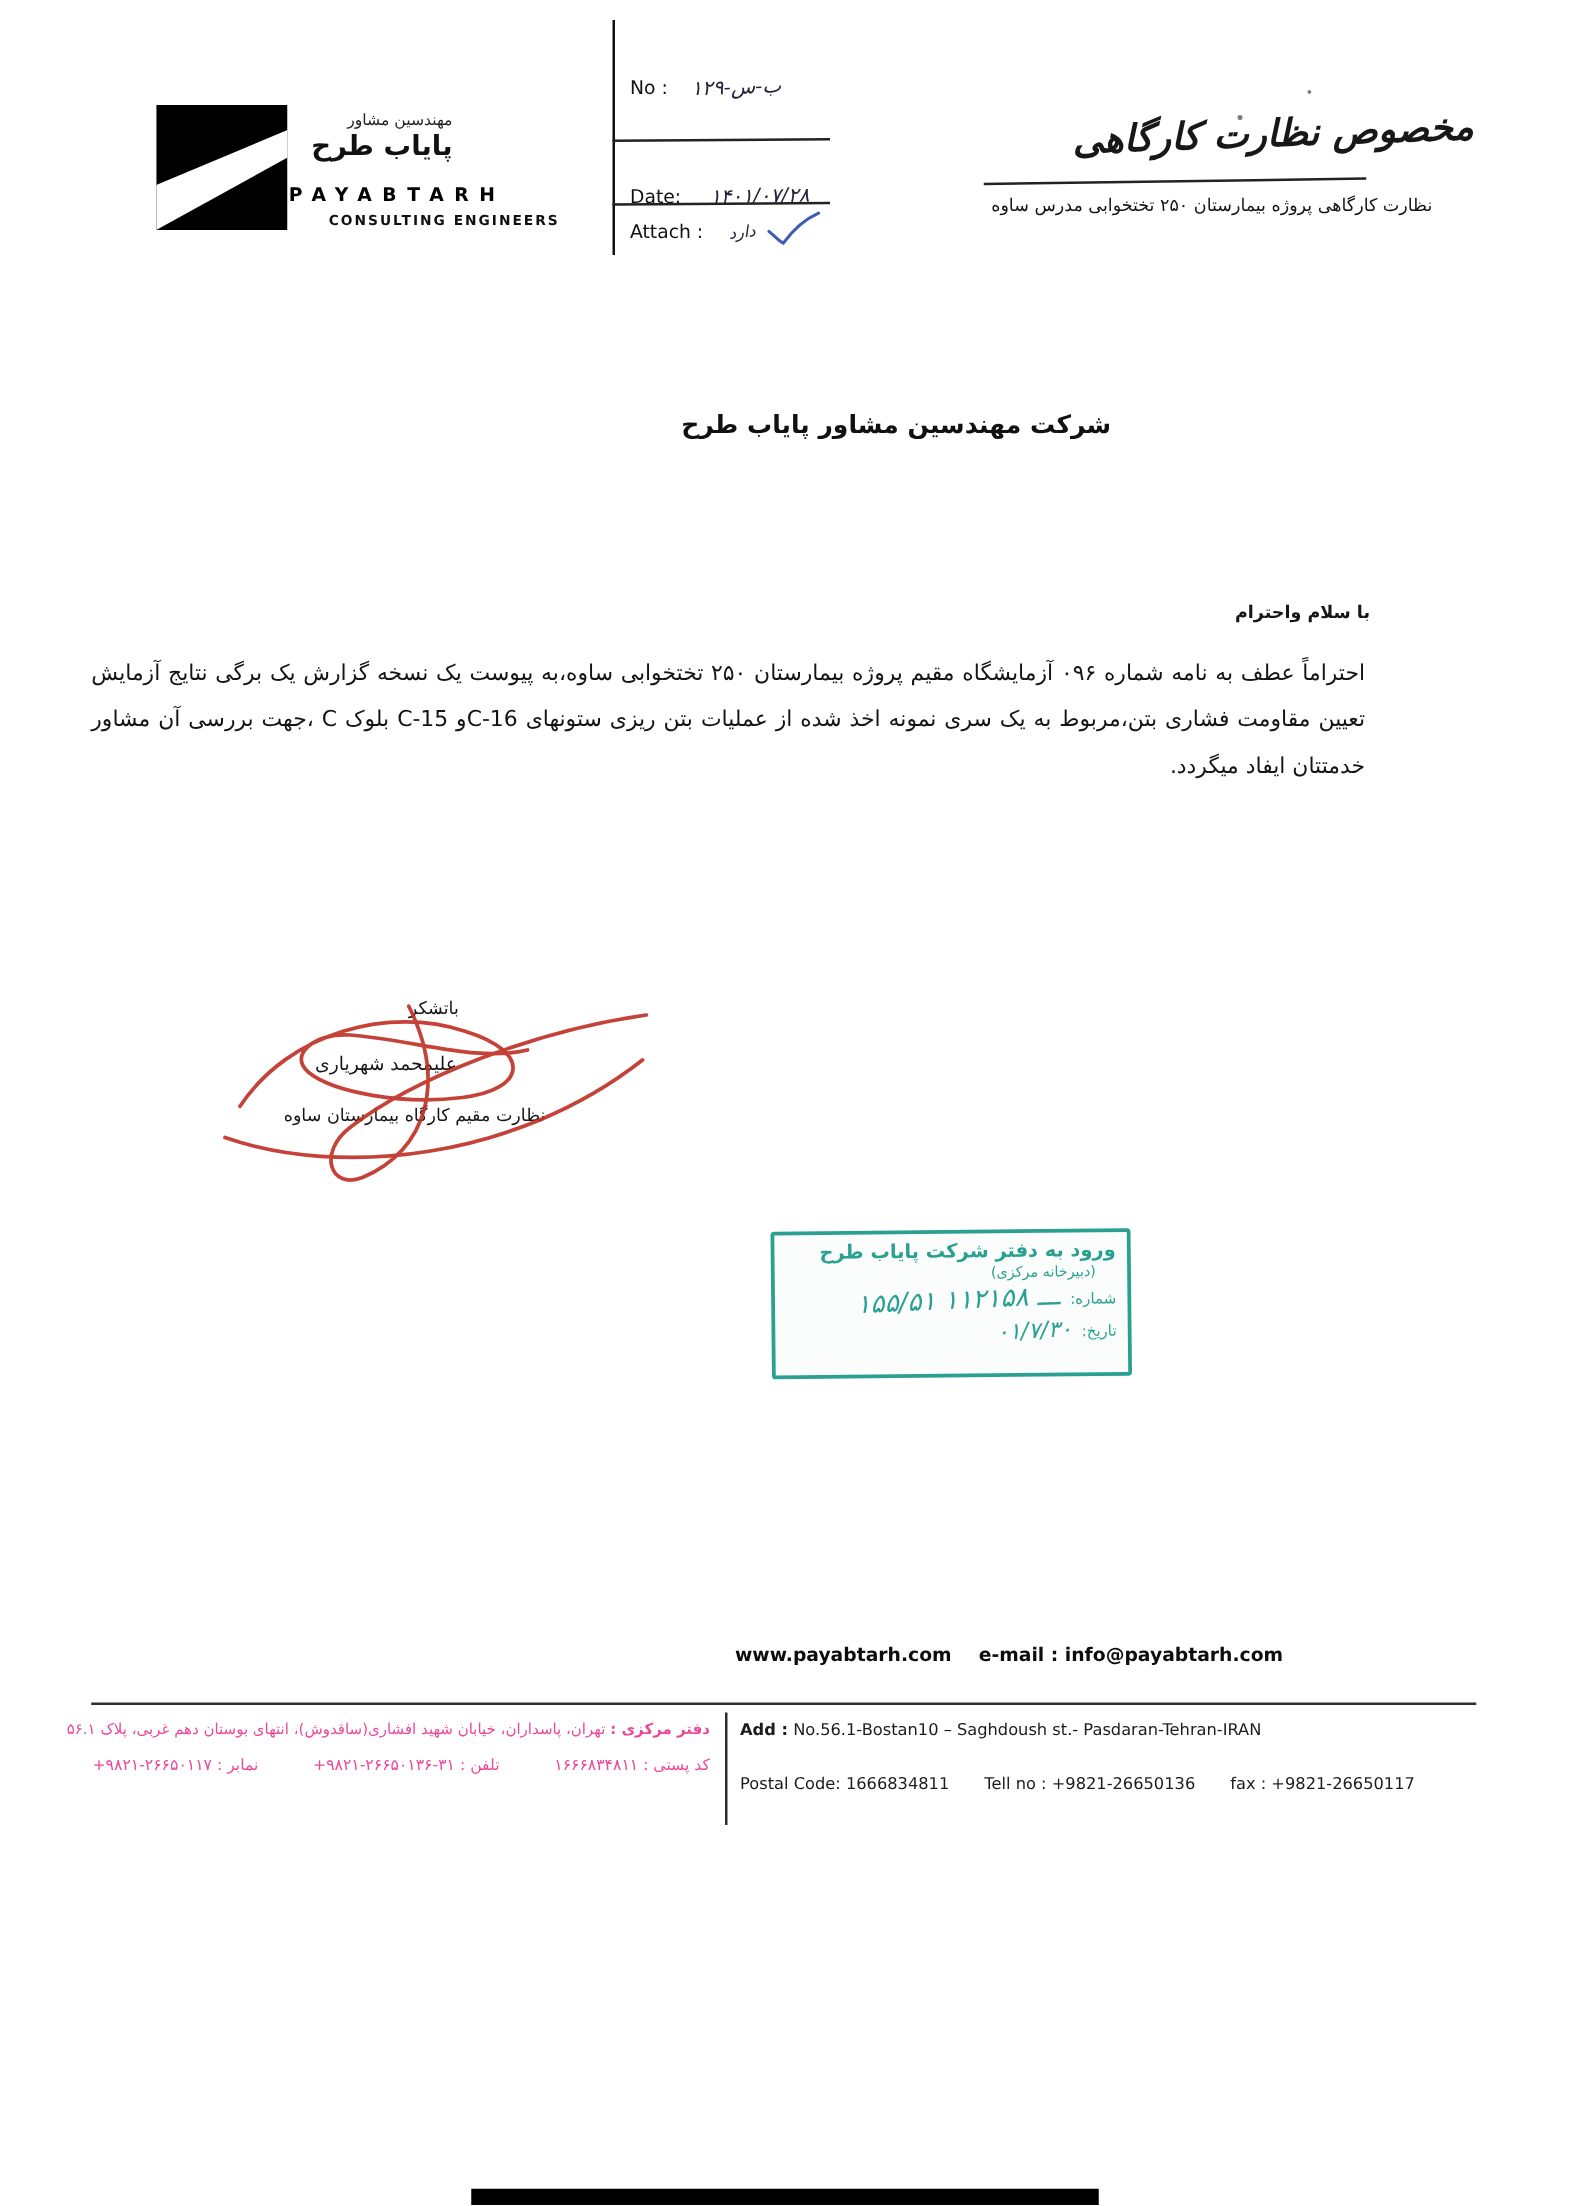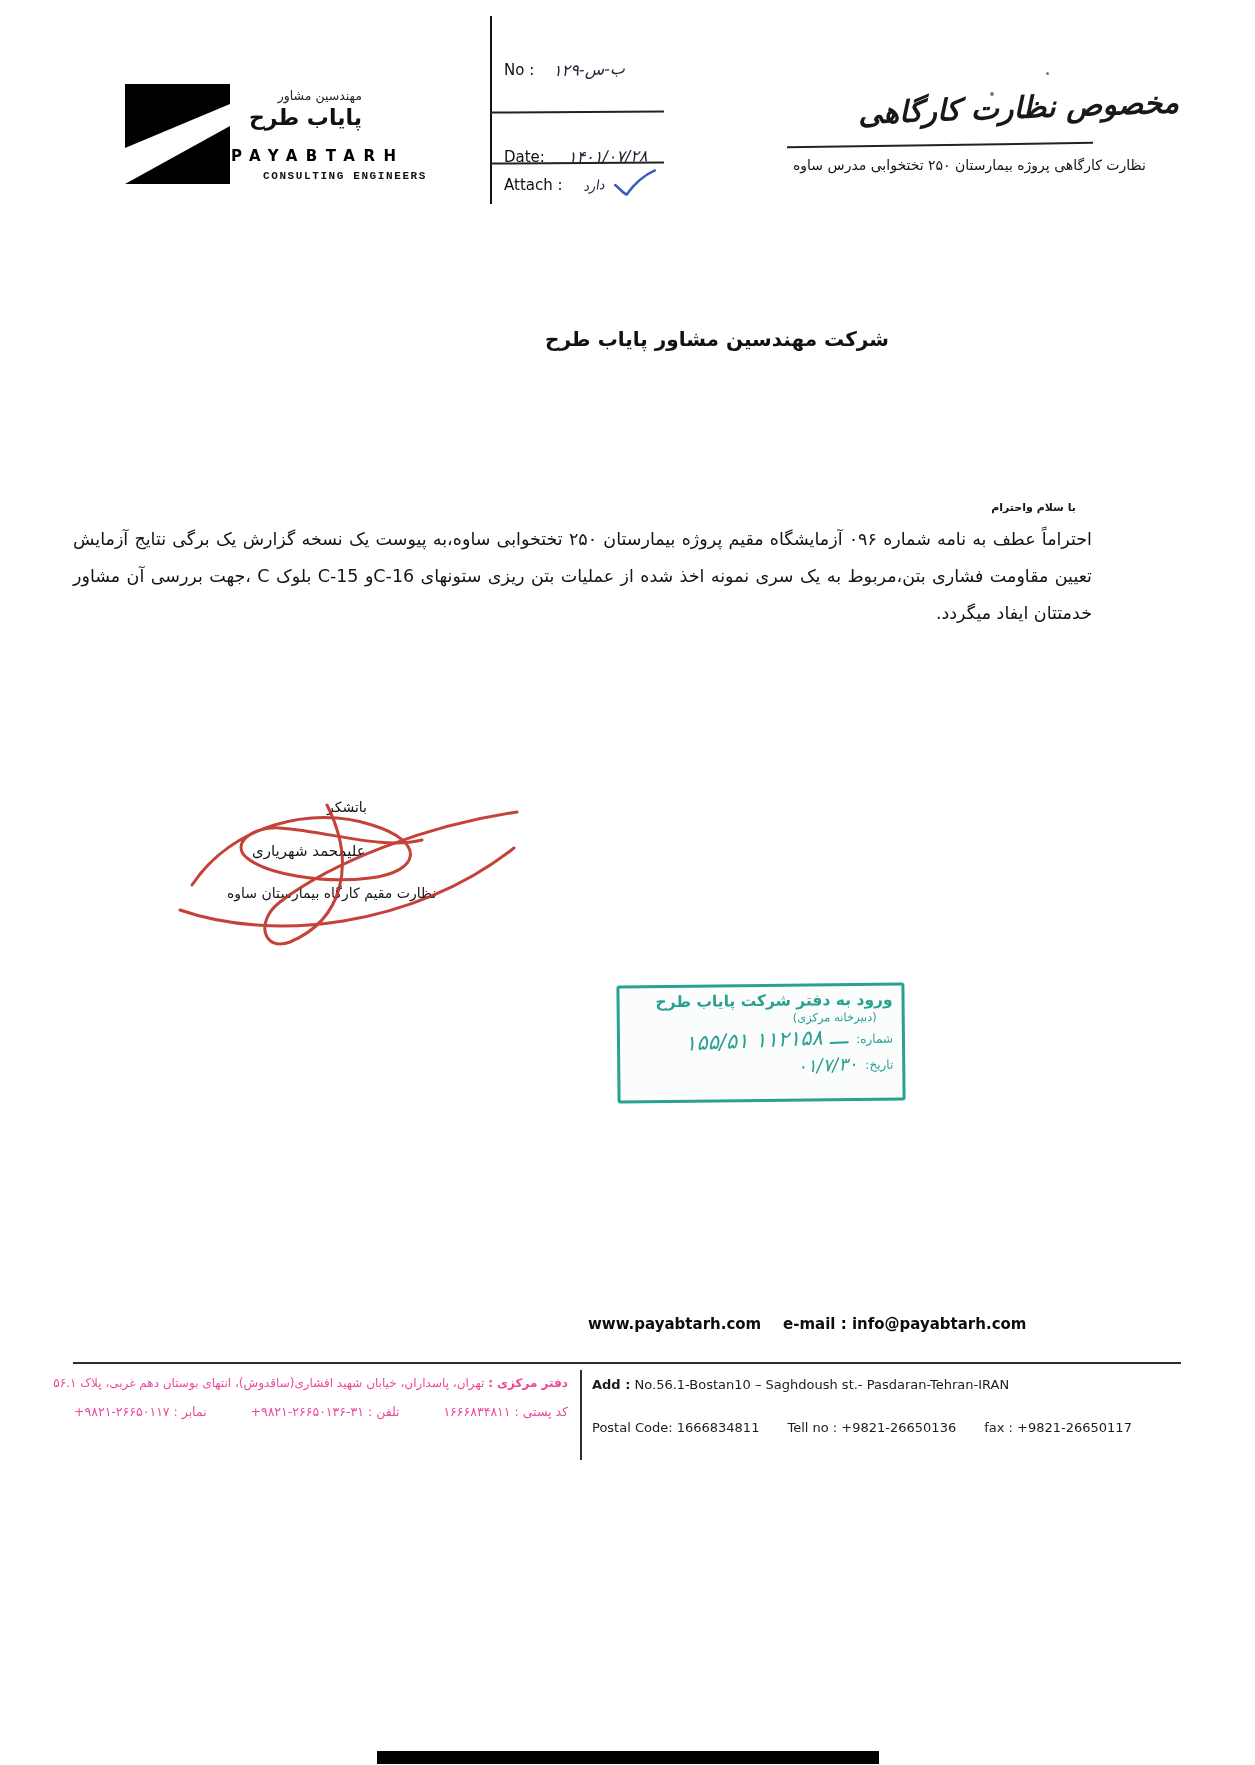--- a/index.html
+++ b/index.html
@@ -10,21 +10,21 @@
     overflow:hidden;
   }
   .abs { position:absolute; }
 
   
   .logo-mark { left:125px; top:84px; width:105px; height:100px; }
   .logo-fa { left:228px; top:88px; width:134px; text-align:right; }
   .logo-fa-small { font-size:12.5px; color:#222; }
   .logo-fa-large { font-size:22px; font-weight:bold; margin-top:2px; color:#111; }
   .logo-en-name { left:231px; top:147px; font-size:15px; font-weight:bold; letter-spacing:8.5px; color:#000; }
-  .logo-en-sub  { left:263px; top:170px; font-size:11px; font-weight:bold; letter-spacing:1.6px; color:#111;font-family:Liberation Mono, monospace; }
+  .logo-en-sub  { left:263px; top:170px; font-size:11px; font-weight:bold; letter-spacing:1.6px; color:#111; }
 
   .header-vline { left:490px; top:16px; width:2px; height:188px; background:#111; }
   .field-row { font-size:15px; color:#111; white-space:nowrap; }
   .row-no    { left:504px; top:60px; }
   .row-date  { left:504px; top:127px;margin-top:20px; }
   .row-attach{ left:504px; top:176px; }
   .hand { font-style:italic; color:#23233a; }
   .no-value   { font-size:16px; margin-left:14px; display:inline-block; transform:rotate(-2deg); }
   .date-value { font-size:16px; margin-left:18px; display:inline-block; transform:rotate(-1deg); }
   .attach-value { font-size:13px; margin-left:16px; display:inline-block; transform:rotate(-6deg); }
@@ -39,21 +39,21 @@
   .dept-underline { left:787px; top:144px; width:306px; height:1.5px; background:#222; transform:rotate(-0.8deg); }
   .dept-subtitle { left:793px; top:157px; font-size:14px; white-space:nowrap; color:#141414;text-align:center; }
 
   .dot { border-radius:50%; background:#7a7a7a; }
   .dot-a { left:990px; top:92px; width:4px; height:4px; }
   .dot-b { left:1046px; top:72px; width:3px; height:3px; }
 
   
   .recipient { left:545px; top:327px; font-size:20px; font-weight:bold; white-space:nowrap; color:#111; }
   .subject   { left:545px; top:412px; font-size:19px; font-weight:bold; white-space:nowrap; color:#111; }
-  .salutation{ right:179px; top:482px; font-size:11px; font-weight:600; white-space:nowrap; color:#161616;margin-top:19px; }
+  .salutation{ right:159px; top:482px; font-size:14px; font-weight:600; white-space:nowrap; color:#161616; }
   .paragraph {
     left:73px; top:521px; width:1019px; font-size:17.5px; line-height:37px;
     text-align:justify; color:#141414;
   }
 
   
   .sig-thanks { left:327px; top:799px; font-size:14px; color:#161616; }
   .sig-name   { left:252px; top:842px; font-size:15px; color:#161616; }
   .sig-role   { left:227px; top:885px; font-size:14px; color:#161616; }
   .sig-scribble { left:172px; top:770px; width:350px; height:195px; }

